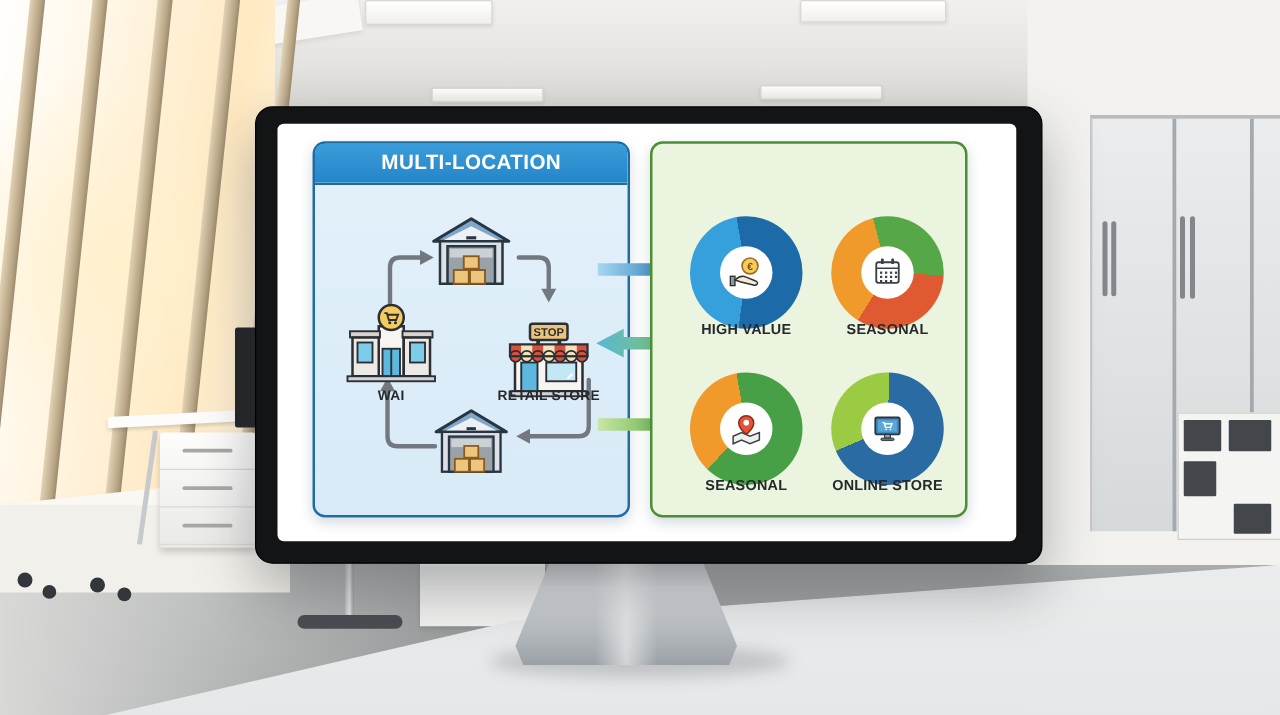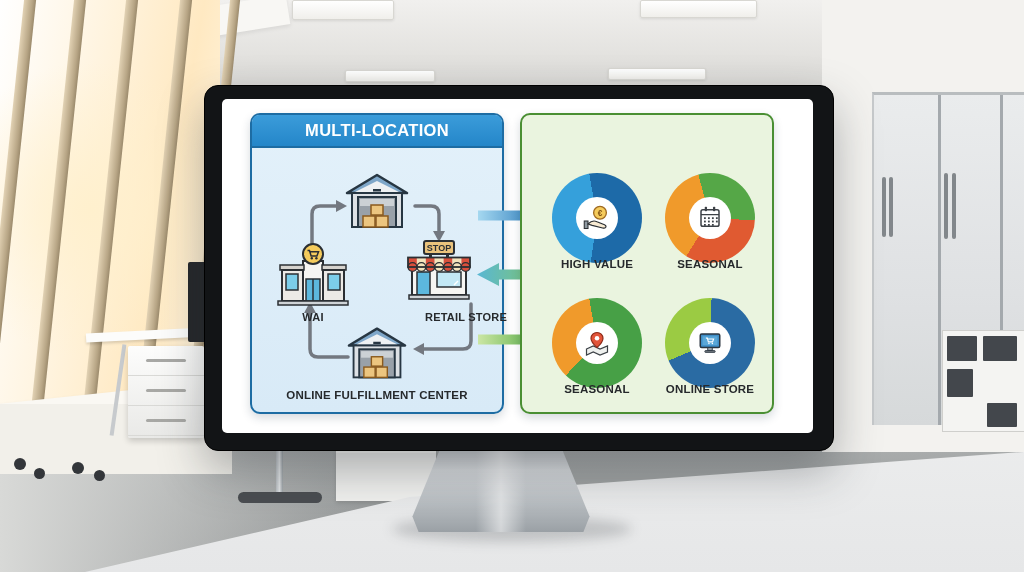--- a/index.html
+++ b/index.html
@@ -193,21 +193,21 @@
           <line x1="37" y1="36" x2="37" y2="58" stroke="#2b2f33" stroke-width="1.5"></line>
           <rect x="2" y="58" width="70" height="4" fill="#cfd3d6" stroke="#2b2f33" stroke-width="1.5"></rect>
           <circle cx="37" cy="11" r="10" fill="#f5cb5c" stroke="#2b2f33" stroke-width="2"></circle>
           <path d="M31.5,7.5 h2 l1.6,5.5 h5.8 l1.6,-4.2 h-8" fill="none" stroke="#2b2f33" stroke-width="1.5"></path>
           <circle cx="35.8" cy="15.2" r="1.2" fill="#2b2f33"></circle>
           <circle cx="40.4" cy="15.2" r="1.2" fill="#2b2f33"></circle>
         </svg>
       </div>
       <div class="node-label" style="left:24px;top:196px;width:74px;">WAI</div>
 
-      <div class="node" style="left:151px;top:124px;width:72px;height:64px;">
+      <div class="node" style="left:151px;top:142px;width:72px;height:64px;">
         <svg width="72" height="64" viewBox="0 0 72 62">
           <rect x="9" y="27" width="54" height="28" fill="#f6f5f2" stroke="#2b2f33" stroke-width="2"></rect>
           <rect x="14" y="32" width="13" height="23" fill="#5cb8de" stroke="#2b2f33" stroke-width="1.5"></rect>
           <rect x="34" y="32" width="24" height="15" fill="#c3e8f5" stroke="#2b2f33" stroke-width="1.5"></rect>
           <line x1="51" y1="45" x2="55" y2="41" stroke="#ffffff" stroke-width="1.5"></line>
           <rect x="6" y="55" width="60" height="4" fill="#cfd3d6" stroke="#2b2f33" stroke-width="1.5"></rect>
           <g>
             <rect x="5" y="18" width="8.9" height="9" fill="#d9503c"></rect>
             <rect x="13.9" y="18" width="8.9" height="9" fill="#f3e3bb"></rect>
             <rect x="22.8" y="18" width="8.9" height="9" fill="#d9503c"></rect>
@@ -223,38 +223,37 @@
             <circle cx="54" cy="27" r="4.4" fill="#f3e3bb" stroke="#2b2f33" stroke-width="1.4"></circle>
             <circle cx="62.6" cy="27" r="4.4" fill="#d9503c" stroke="#2b2f33" stroke-width="1.4"></circle>
             <rect x="5" y="17.5" width="62" height="9.5" fill="none" stroke="#2b2f33" stroke-width="1.8"></rect>
           </g>
           <rect x="26" y="13" width="3" height="5" fill="#2b2f33"></rect>
           <rect x="43" y="13" width="3" height="5" fill="#2b2f33"></rect>
           <rect x="21" y="1" width="30" height="13" rx="2" fill="#eac37c" stroke="#2b2f33" stroke-width="2"></rect>
           <text x="36" y="11" font-size="9" font-weight="bold" text-anchor="middle" fill="#2b2f33">STOP</text>
         </svg>
       </div>
-      <div class="node-label" style="left:141px;top:196px;width:92px;margin-left:27px;">RETAIL STORE</div>
+      <div class="node-label" style="left:141px;top:196px;width:92px;">RETAIL STORE</div>
 
       <div class="node" style="left:95px;top:210px;width:60px;height:56px;">
         <svg width="60" height="56" viewBox="0 0 64 58">
           <polygon points="2,21 32,3 62,21" fill="#7fa7c9" stroke="#273642" stroke-width="2.5" stroke-linejoin="round"></polygon>
           <polygon points="10,20 32,9 54,20" fill="#eef1f3"></polygon>
           <rect x="7" y="21" width="50" height="34" fill="#dde1e5" stroke="#273642" stroke-width="2"></rect>
           <rect x="13" y="25" width="38" height="30" fill="#99a1a9" stroke="#273642" stroke-width="2"></rect>
           <rect x="15" y="27" width="34" height="7" fill="#ccd1d5"></rect>
           <rect x="28" y="17" width="8" height="2.5" fill="#273642"></rect>
           <g fill="#ecc57f" stroke="#8a5a1e" stroke-width="1.5">
             <rect x="26" y="33" width="12" height="10"></rect>
             <rect x="18" y="44" width="12" height="11"></rect>
             <rect x="31" y="44" width="12" height="11"></rect>
           </g>
         </svg>
       </div>
-      <div class="node-label" style="left:0;top:274px;width:100%;font-size:11.5px;">ONLINE FULFILLMENT CENTER</div>
     </div>
 
     <svg class="connector" style="left:256px;top:103px;" width="70" height="27" viewBox="0 0 70 27">
       <defs>
           <linearGradient id="gBlue" x1="0" y1="0" x2="1" y2="0">
         <stop offset="0" stop-color="#A5D8F0"></stop>
             <stop offset="1" stop-color="#1C6FB4"></stop>
           </linearGradient>
         </defs>
       <polygon points="0,8.5 45,8.5 45,1 69,13.5 45,26 45,18.5 0,18.5" fill="url(#gBlue)"></polygon>

